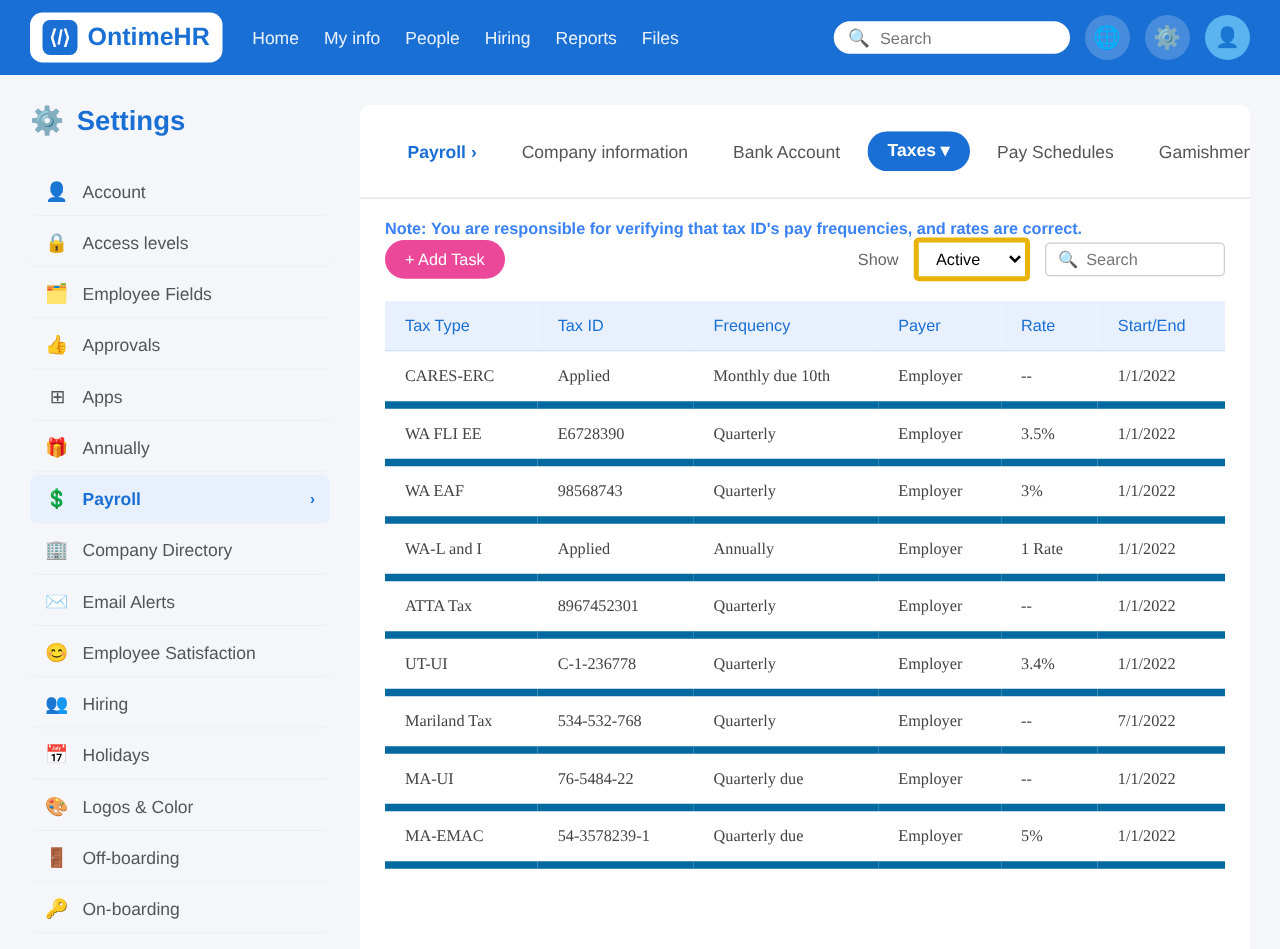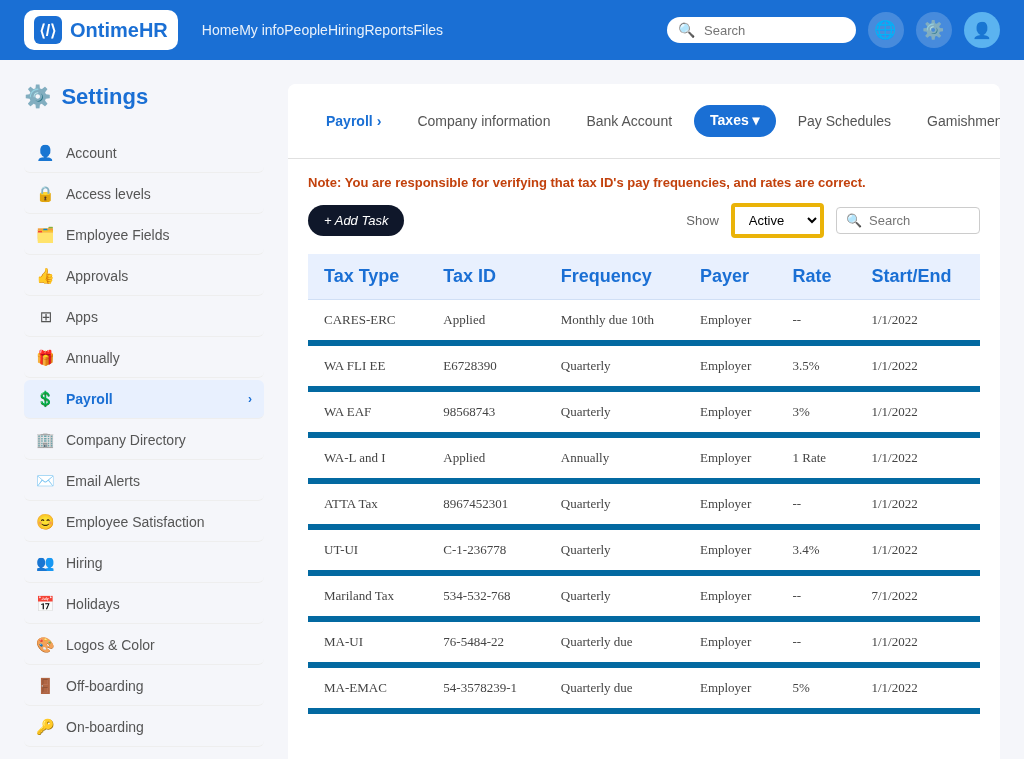--- a/index.html
+++ b/index.html
@@ -24,21 +24,21 @@
       min-width: 130px;
     }
     .logo-icon {
       width: 28px; height: 28px;
       background: #1a6fd4;
       border-radius: 6px;
       display: flex; align-items: center; justify-content: center;
       color: white; font-weight: bold; font-size: 16px;
     }
     .logo-text { color: #1a6fd4; font-weight: 700; font-size: 20px; }
-    .nav-links { display: flex; flex: 1; }
+    .nav-links { display: flex; gap: 20px; flex: 1; }
     .nav-link { color: white; text-decoration: none; font-size: 14px; font-weight: 500; opacity: 0.9; }
     .nav-right { display: flex; align-items: center; gap: 12px; margin-left: auto; }
     .search-box {
       display: flex; align-items: center; background: white; border-radius: 20px;
       padding: 5px 12px; gap: 8px; min-width: 180px;
     }
     .search-box input { border: none; outline: none; font-size: 13px; width: 140px; }
     .icon-btn {
       width: 36px; height: 36px; border-radius: 50%; background: rgba(255,255,255,0.2);
       display: flex; align-items: center; justify-content: center; cursor: pointer; color: white; font-size: 18px;
@@ -82,44 +82,44 @@
     .tab-item.active {
       color: #1a6fd4; font-weight: 600;
       background: #1a6fd4; color: white;
       border-radius: 20px; border-bottom: 2px solid transparent;
       padding: 7px 16px; margin: 21px 4px;
       display: flex; align-items: center; gap: 4px;
     }
 
     
     .content-area { padding: 16px 20px; }
-    .note-text { color: #c2410c; font-size: 13px; margin-bottom: 13px; }
+    .note-text { color: #3b82f6; font-size: 13px; margin-bottom: 0; }
     .note-text span { font-weight: 600; }
 
     .toolbar { display: flex; align-items: center; margin-bottom: 16px; gap: 12px; }
     .add-task-btn {
-      background: #0f172a; color: white; border: none; border-radius: 20px;
-      padding: 8px 16px; cursor: pointer; font-size: 13px; display: flex; align-items: center; gap: 6px; font-style: italic;
+      background: #ec4899; color: white; border: none; border-radius: 20px;
+      padding: 8px 16px; cursor: pointer; font-size: 13px; display: flex; align-items: center; gap: 6px;
     }
     .show-label { margin-left: auto; font-size: 13px; color: #666; }
     .show-select {
       border: 4px solid #eab308; border-radius: 4px; padding: 5px 10px; font-size: 13px;
       background: white; cursor: pointer;
     }
     .search-filter {
       display: flex; align-items: center; border: 1px solid #ccc; border-radius: 4px;
       padding: 5px 10px; gap: 6px; font-size: 13px; background: white;
     }
     .search-filter input { border: none; outline: none; font-size: 13px; width: 100px; }
 
     
     .data-table { width: 100%; border-collapse: collapse; }
     .data-table thead tr { background: #e8f0fe; }
     .data-table th {
-      padding: 12px 16px; text-align: left; font-size: 18px; font-weight: 700; color: #1a6fd4;
+      padding: 12px 16px; text-align: left; font-size: 13px; font-weight: 400; color: #1a6fd4;
       border-bottom: 1px solid #d0dff5;
     }
     .data-table td {
       padding: 12px 16px; font-size: 13px; color: #444;
       border-bottom: 6px solid #0369a1;
       font-family: Liberation Serif, serif;
     }
   </style>
 </head>
 <body>

